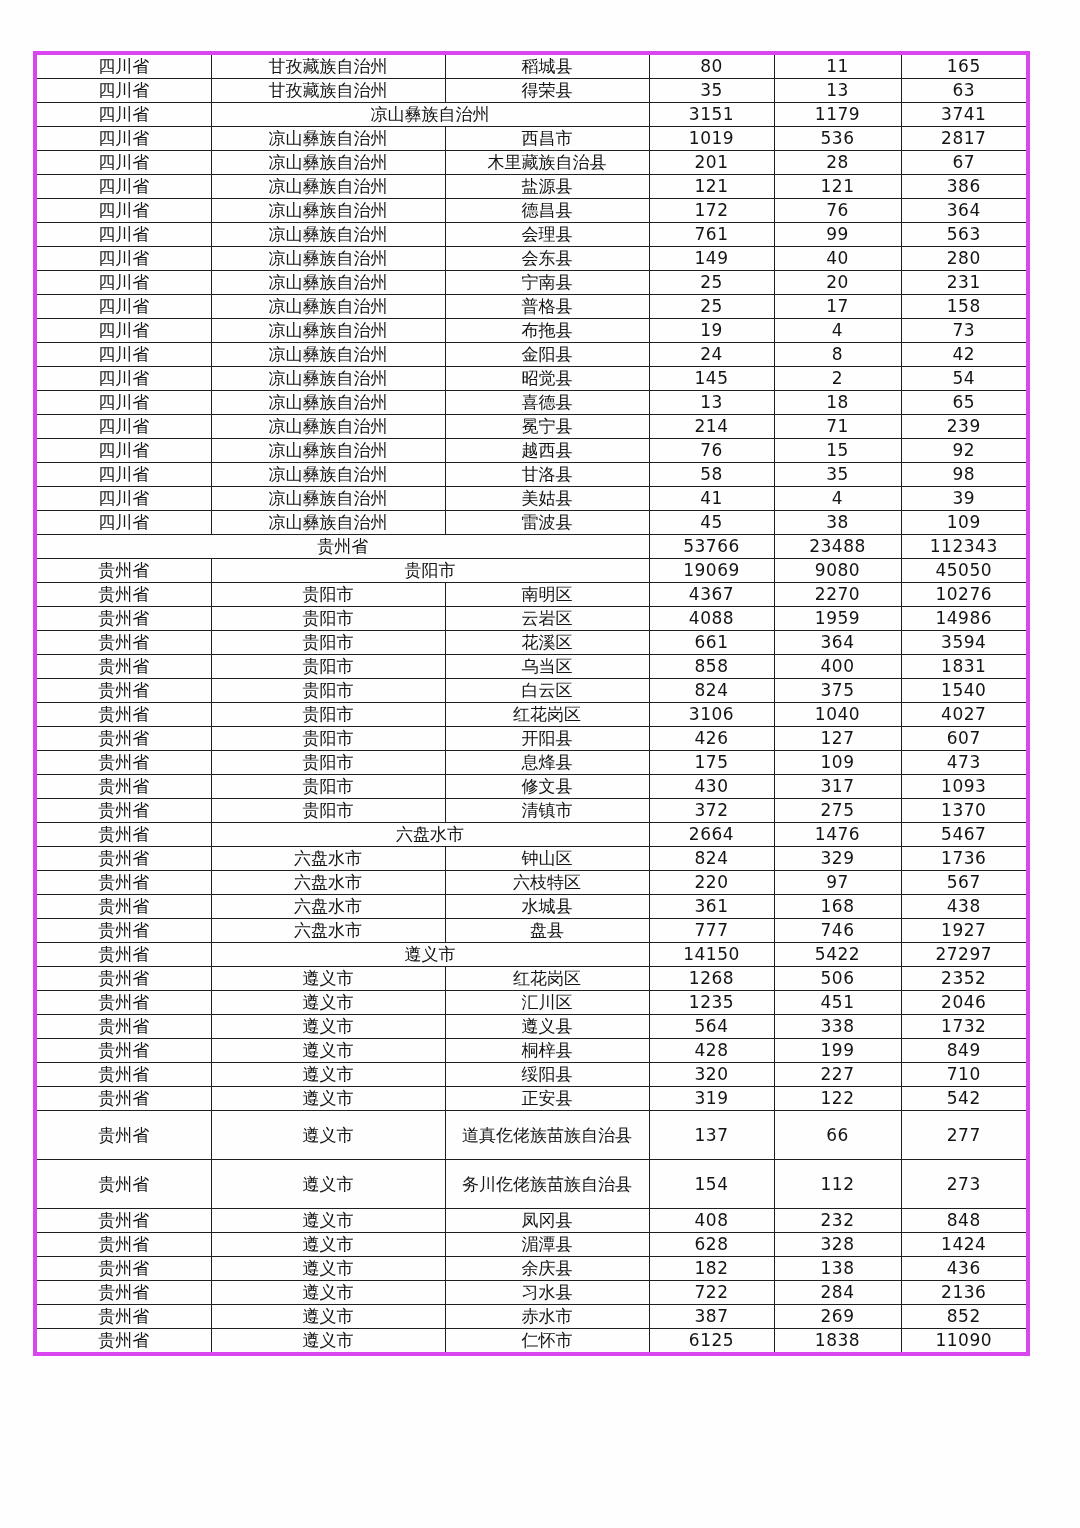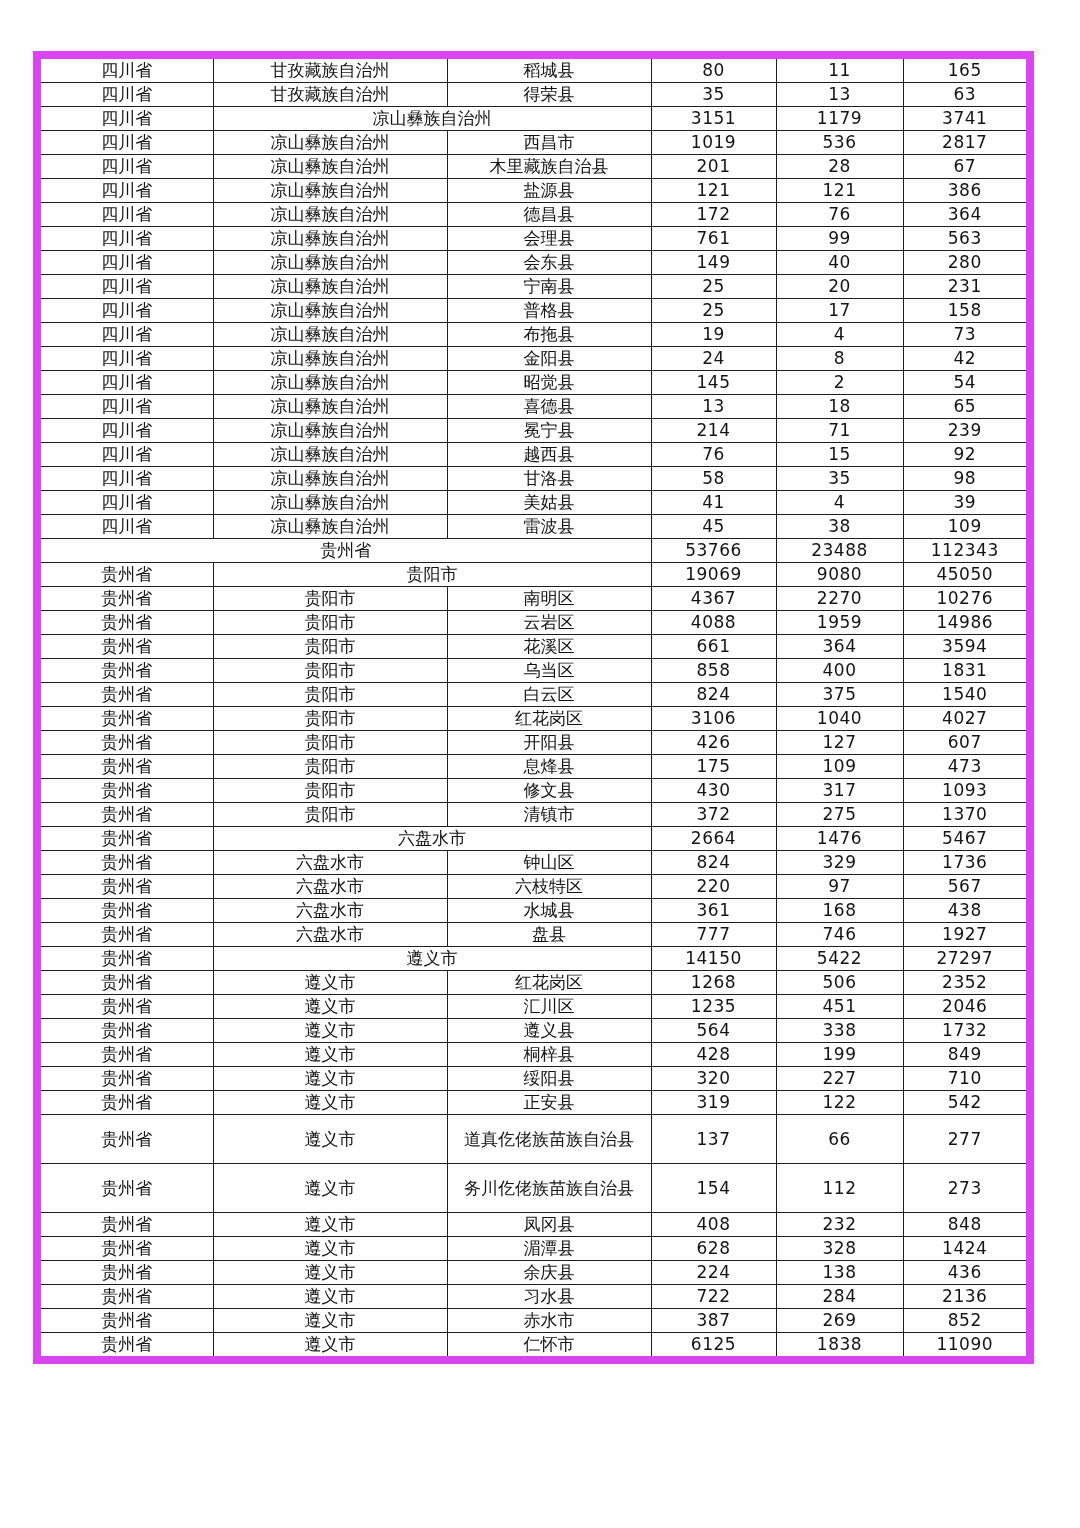--- a/index.html
+++ b/index.html
@@ -15,21 +15,21 @@
     overflow: hidden;
     font-family: "DejaVu Sans", "Liberation Sans", sans-serif;
   }
   table.stats {
     position: absolute;
     left: 33px;
     top: 51px;
     width: 993px;
     border-collapse: collapse;
     table-layout: fixed;
-    border: 8px solid #d946ef;
+    border: 4px solid #d946ef;
   }
   table.stats col.c-province   { width: 176px; }
   table.stats col.c-prefecture { width: 234px; }
   table.stats col.c-county     { width: 204px; }
   table.stats col.c-v1         { width: 125px; }
   table.stats col.c-v2         { width: 127px; }
   table.stats col.c-v3         { width: 127px; }
   table.stats td {
     border: 1.5px solid #1f1f1f;
     height: 23px;
@@ -440,21 +440,21 @@
           <td>遵义市</td>
           <td>湄潭县</td>
           <td class="value-cell">628</td>
           <td class="value-cell">328</td>
           <td class="value-cell">1424</td>
         </tr>
         <tr>
           <td>贵州省</td>
           <td>遵义市</td>
           <td>余庆县</td>
-          <td class="value-cell">224</td>
+          <td class="value-cell">182</td>
           <td class="value-cell">138</td>
           <td class="value-cell">436</td>
         </tr>
         <tr>
           <td>贵州省</td>
           <td>遵义市</td>
           <td>习水县</td>
           <td class="value-cell">722</td>
           <td class="value-cell">284</td>
           <td class="value-cell">2136</td>

